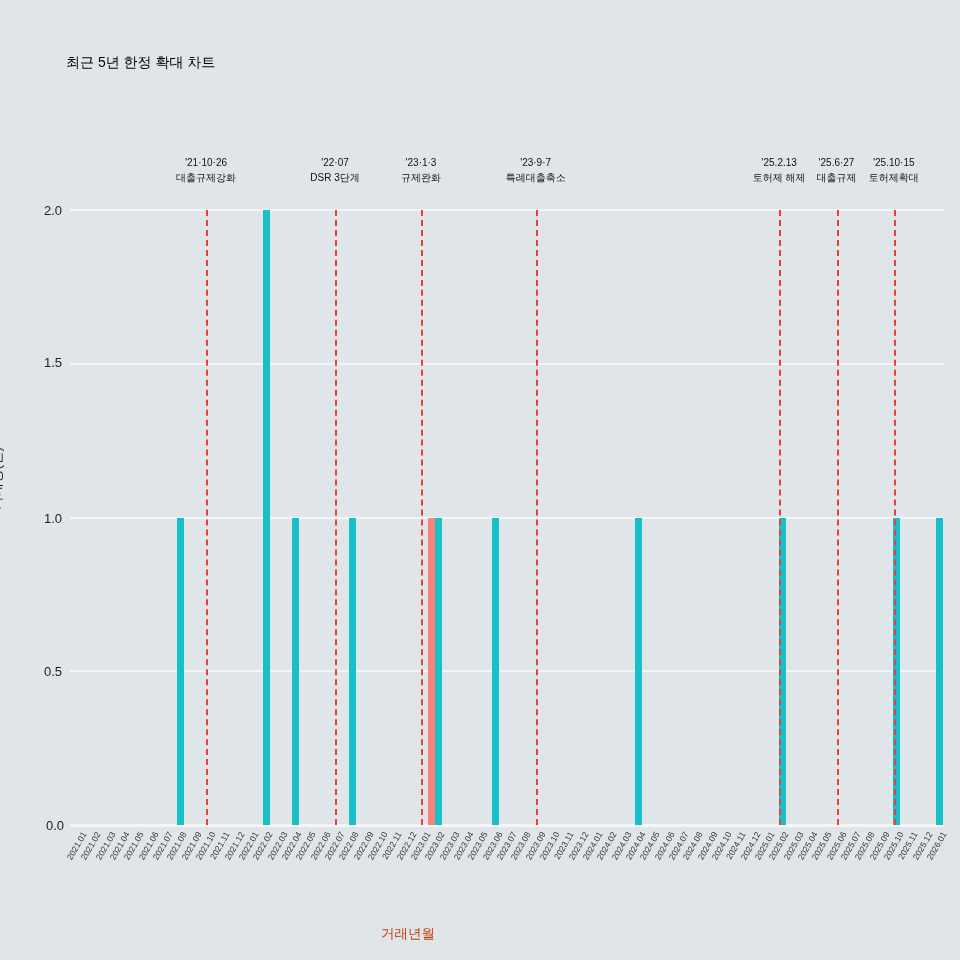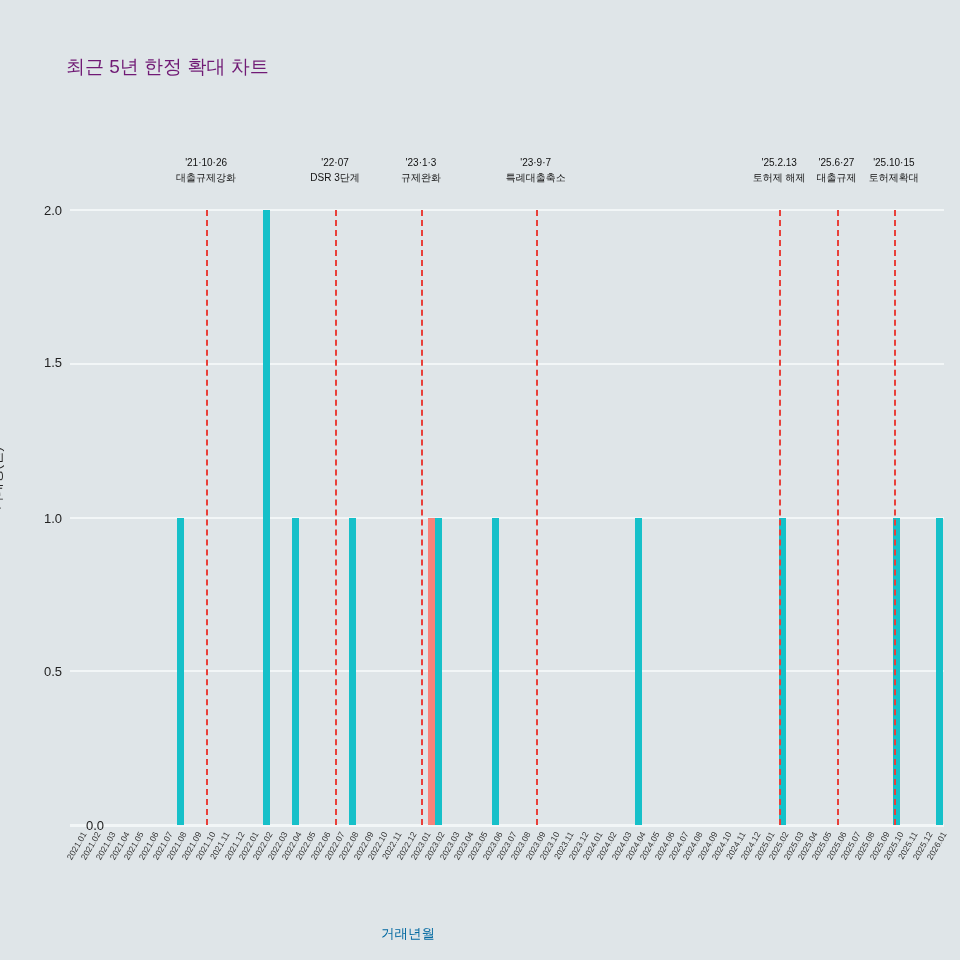--- a/index.html
+++ b/index.html
@@ -25,22 +25,22 @@
     top: 18px;
     font-size: 23px;
     font-weight: bold;
     letter-spacing: -0.3px;
     color: #111;
   }
   .subtitle {
     position: absolute;
     left: 66px;
     top: 54px;
-    font-size: 19px;
-    color: #701a75;
+    font-size: 14px;
+    color: #000000;
   }
   
   .legend {
     position: absolute;
     left: 0;
     top: 96px;
     width: 960px;
     display: flex;
     justify-content: center;
     align-items: center;
@@ -132,21 +132,21 @@
     transform: rotate(-60deg) translateX(-100%);
     white-space: nowrap;
   }
   .xlabel {
     position: absolute;
     left: 0;
     top: 925px;
     width: 816px;
     text-align: center;
     font-size: 13.5px;
-    color: #0369a1;
+    color: #c2410c;
   }
   .ylabel {
     position: absolute;
     left: -12px;
     top: 510px;
     font-size: 13.5px;
     color: #222;
     transform: rotate(-90deg);
     transform-origin: left top;
     white-space: nowrap;
@@ -247,21 +247,21 @@
       <div class="xtick" style="left: 839.541px;">2025.06</div>
       <div class="xtick" style="left: 853.869px;">2025.07</div>
       <div class="xtick" style="left: 868.197px;">2025.08</div>
       <div class="xtick" style="left: 882.525px;">2025.09</div>
       <div class="xtick" style="left: 896.852px;">2025.10</div>
       <div class="xtick" style="left: 911.18px;">2025.11</div>
       <div class="xtick" style="left: 925.508px;">2025.12</div>
       <div class="xtick" style="left: 939.836px;">2026.01</div>
     </div>
   <div id="yticks">
-      <div class="ytick-label" style="top: 825px; right: 856px;">0.0</div>
+      <div class="ytick-label" style="top: 825px; right: 896px;">0.0</div>
       <div class="ytick-label" style="top: 671.25px; right: 898px;">0.5</div>
       <div class="ytick-label" style="top: 517.5px; right: 898px;">1.0</div>
       <div class="ytick-label" style="top: 362px; right: 898px; text-align: right;">1.5</div>
       <div class="ytick-label" style="top: 210px; right: 898px;">2.0</div>
     </div>
   <div id="vlines">
       <div class="vline" style="left: 206.115px; top: 210px;"></div>
       <div class="vlabel" style="left: 206.115px; top: 155px;">
         <span class="d">'21·10·26</span>
         <span class="t">대출규제강화</span>

